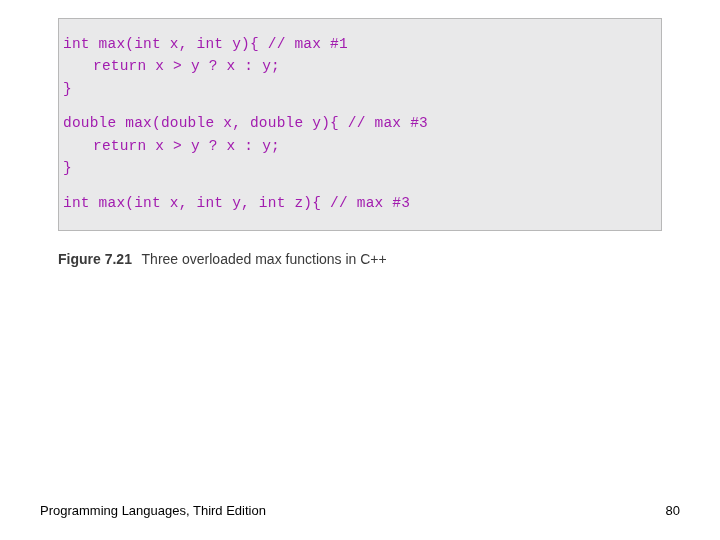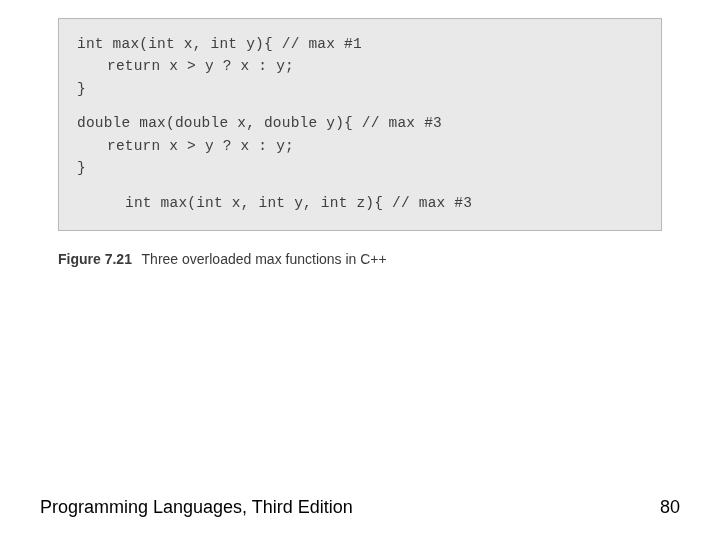--- a/index.html
+++ b/index.html
@@ -21,46 +21,46 @@
       font-weight: 400;
       text-align: center;
       color: #000;
       line-height: 1.25;
       margin-bottom: 28px;
       font-family: Arial, sans-serif;
     }
     .codebox {
       background: #e9e9ea;
       border: 1px solid #b8b8b8;
-      padding: 14px 18px 16px 18px;
+      padding: 14px 18px 16px 4px;
       font-family: "Courier New", Courier, monospace;
       font-size: 14.5px;
-      color: #404040;
+      color: #a21caf;
       line-height: 1.55;
       margin: 0 18px;
       letter-spacing: 0.2px;
     }
     .codebox .indent { padding-left: 30px; display: block; }
     .codebox .blk { margin-bottom: 12px; }
-    .codebox .blk:last-child { margin-bottom: 0; margin-left: 48px; }
+    .codebox .blk:last-child { margin-bottom: 0; }
     .caption {
       margin: 20px 18px 0 18px;
       font-size: 14px;
       color: #3a3a3a;
       font-family: Liberation Sans, sans-serif;
     }
     .caption .figlabel { font-weight: 700; margin-right: 6px; }
     .footer {
       position: absolute;
       bottom: 22px;
       left: 40px;
       right: 40px;
       display: flex;
       justify-content: space-between;
-      font-size: 18px;
+      font-size: 13px;
       color: #000;
     }
   </style>
 </head>
 <body>
 
 <div class="slide">
 
 
   <div class="codebox">

